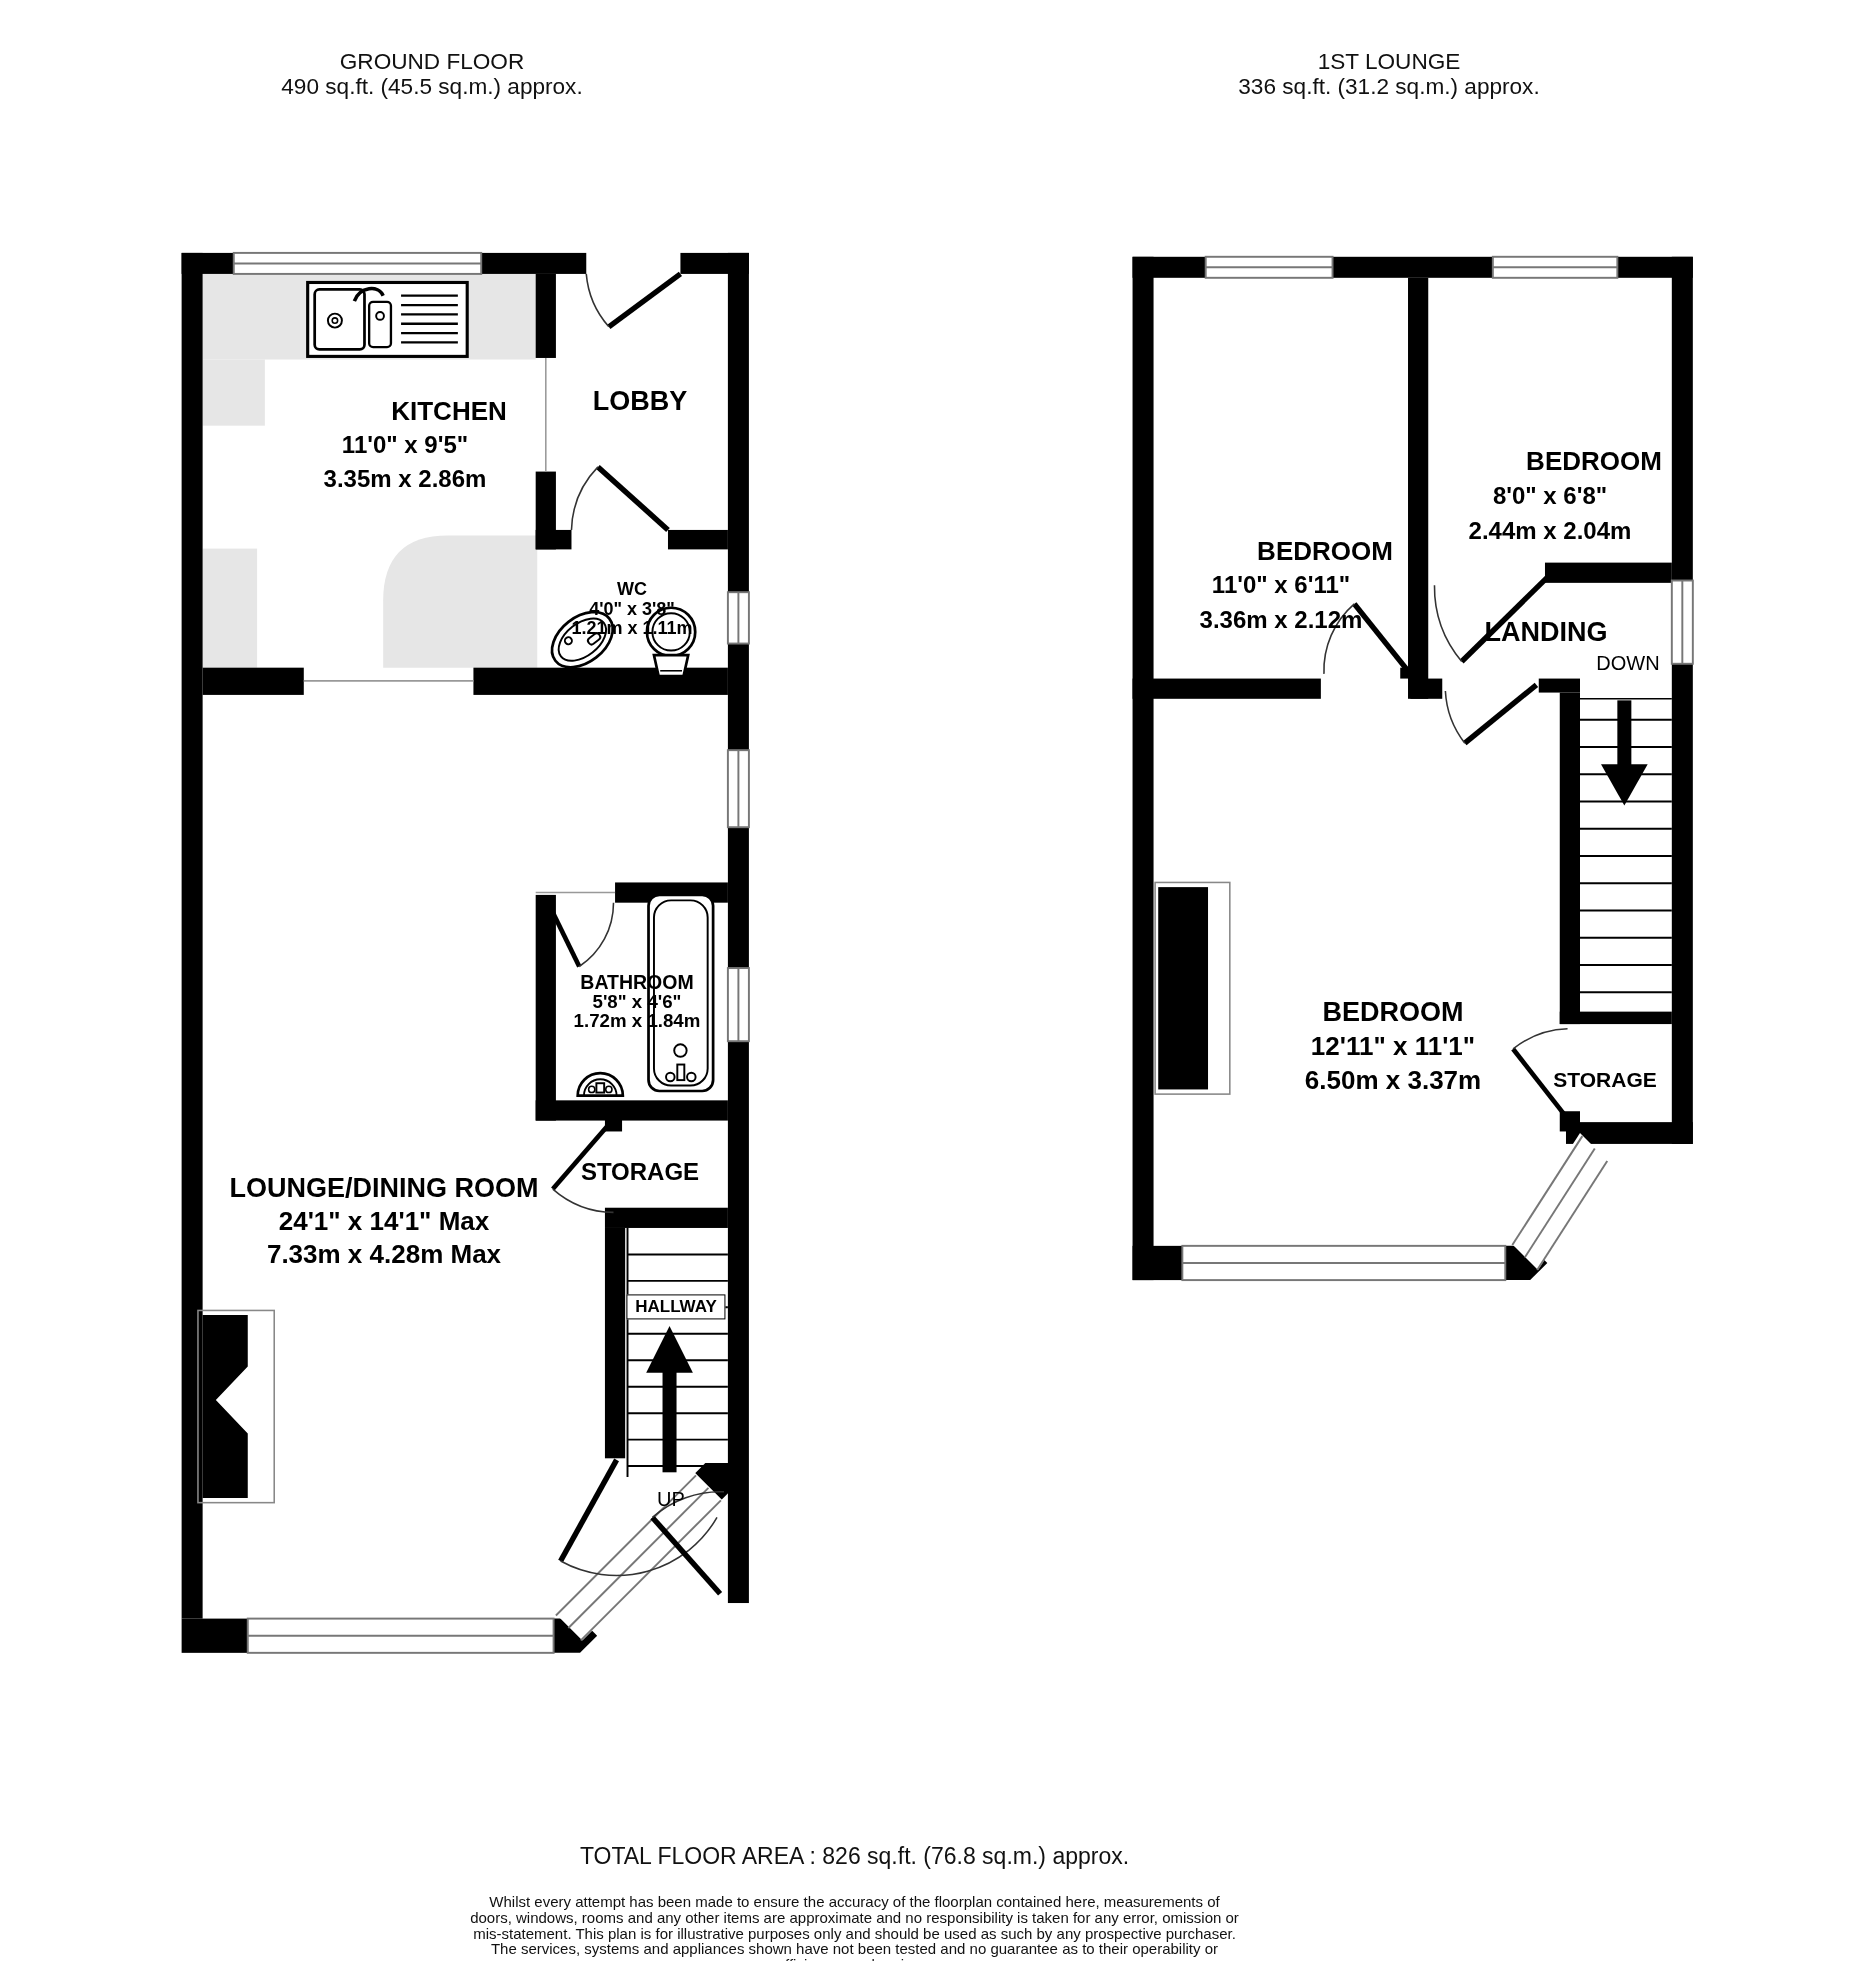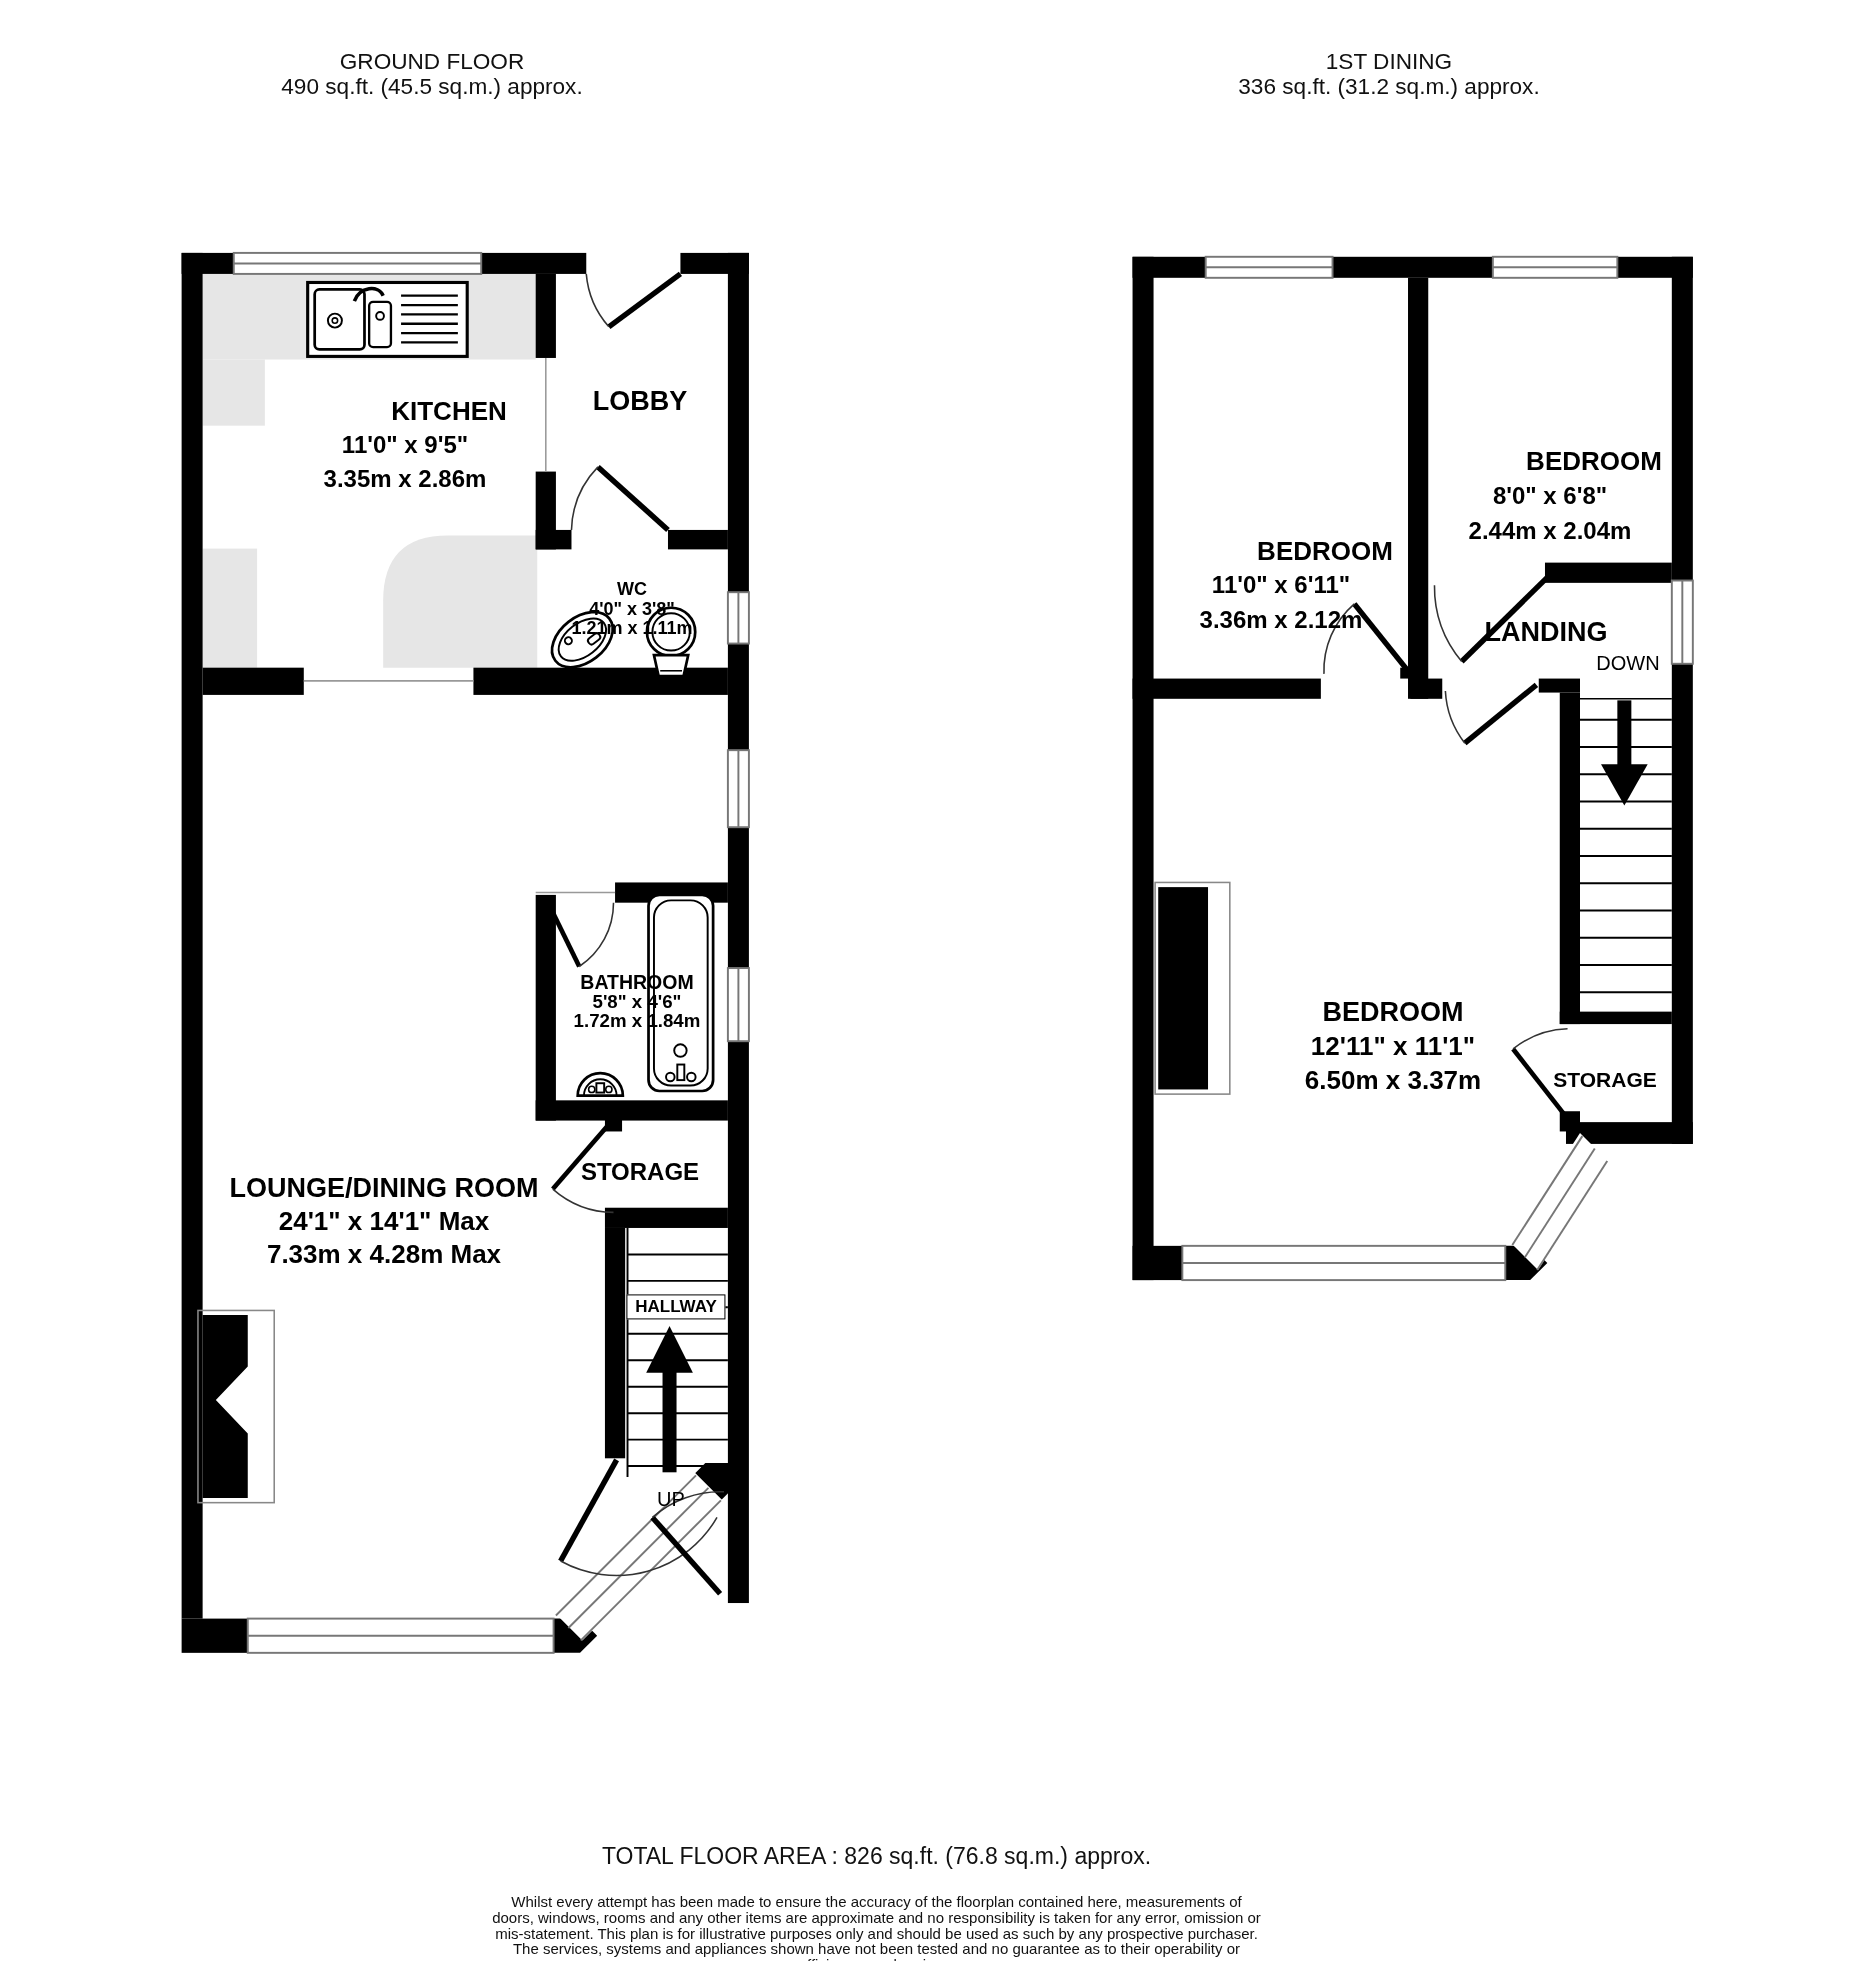--- a/index.html
+++ b/index.html
@@ -1,17 +1,17 @@
 <!DOCTYPE html>
 <html style="font-size:12.5px"><head>
 <meta charset="utf-8">
 <style>
   html,body{margin:0;padding:0;background:#fff;}
   #canvas{position:relative;width:1709px;height:1961px;background:#ffffff;overflow:hidden;
-          font-family:"Liberation Sans", sans-serif;color:#000;padding-left:44px;}
+          font-family:"Liberation Sans", sans-serif;color:#000;}
   #plan-svg{position:absolute;left:0;top:0;}
   .lbl{position:absolute;transform:translate(-50%,-50%);white-space:nowrap;text-align:center;color:#000;}
   .b{font-weight:bold;}
   .hdr{font-size:22.6px;color:#111;}
   .roomname{font-size:26px;margin-left:44px;}
   .roomdim{font-size:24px;}
   .big{font-size:27px;}
   .bigdim{font-size:26px;}
   .small{font-size:18px;}
   .med{font-size:19.5px;}
@@ -285,21 +285,21 @@
 
     <g>
       <rect x="1484" y="1134" width="96" height="272" fill="none" stroke="#888" stroke-width="2"></rect>
       <rect x="1488" y="1140" width="64" height="260" fill="#000"></rect>
     </g>
   </g>
 </svg>
 
 <div class="lbl hdr" style="left:432px;top:62px">GROUND FLOOR</div>
 <div class="lbl hdr" style="left:432px;top:87px">490 sq.ft. (45.5 sq.m.) approx.</div>
-<div class="lbl hdr" style="left:1389px;top:62px">1ST DINING</div>
+<div class="lbl hdr" style="left:1389px;top:62px">1ST LOUNGE</div>
 <div class="lbl hdr" style="left:1389px;top:87px">336 sq.ft. (31.2 sq.m.) approx.</div>
 
 <div class="lbl b roomname" style="left:405px;top:411px">KITCHEN</div>
 <div class="lbl b roomdim" style="left:405px;top:445px">11'0"  x 9'5"</div>
 <div class="lbl b roomdim" style="left:405px;top:479px">3.35m  x 2.86m</div>
 
 <div class="lbl b big" style="left:640px;top:401px">LOBBY</div>
 
 <div class="lbl b small" style="left:632px;top:589px">WC</div>
 <div class="lbl b small" style="left:632px;top:609px">4'0"  x 3'8"</div>

